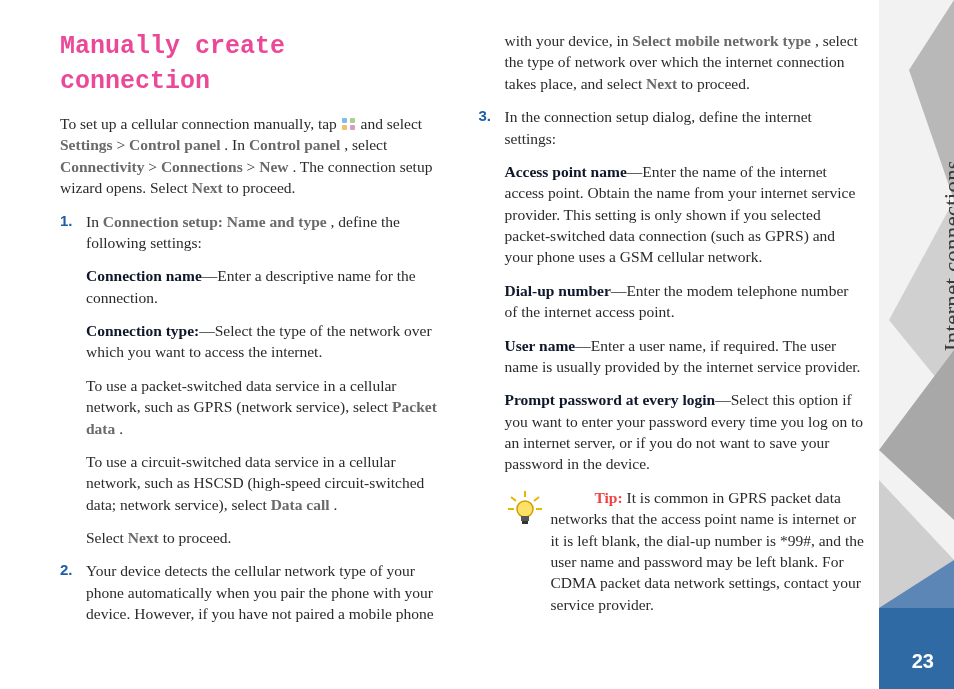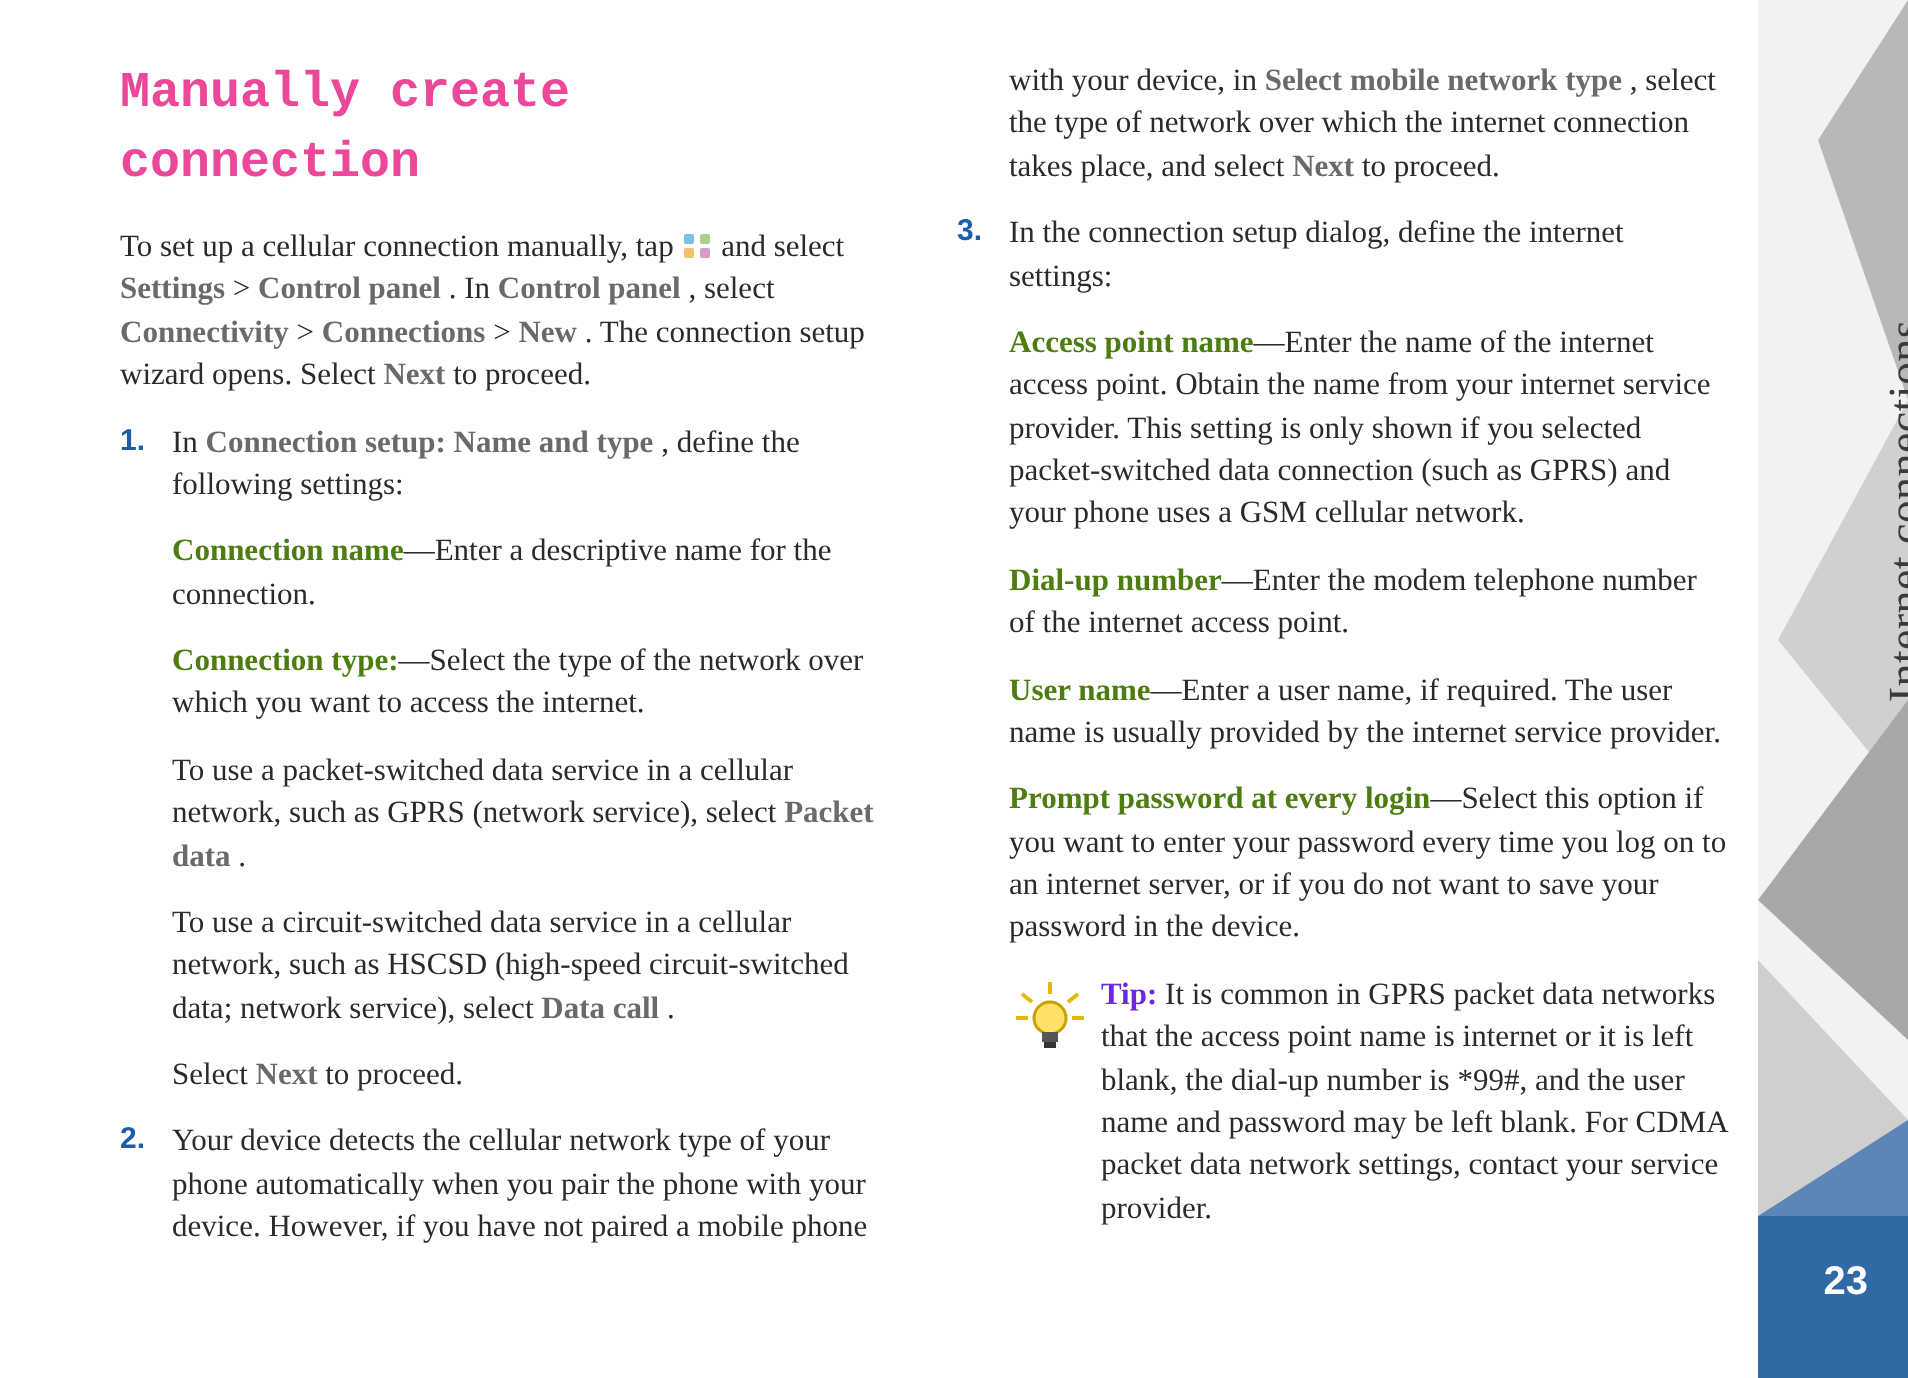--- a/index.html
+++ b/index.html
@@ -34,21 +34,21 @@
     transform: rotate(-90deg);
     transform-origin: right top;
     font-size: 23px;
     color: #3a3a3a;
     white-space: nowrap;
     letter-spacing: 0.2px;
   }
   .page-num {
     position: absolute;
     right: 20px;
-    bottom: 36px;
+    bottom: 16px;
     font-weight: bold;
     color: #fff;
     font-size: 20px;
     font-family: Arial, sans-serif;
   }
   .content {
     position: absolute;
     left: 60px;
     top: 30px;
     width: 805px;
@@ -60,21 +60,21 @@
   }
   h2 {
     font-family: Liberation Mono, monospace;
     font-weight: bold;
     font-size: 25px;
     margin: 0 0 14px 0;
     color: #ec4899;
   }
   p { margin: 0 0 12px 0; }
   .kw { color: #6a6a6a; font-weight: bold; }
-  .lead-kw { color: #4d7c0f; font-weight: bold; }
+  .lead-kw { color: #0f172a; font-weight: bold; }
   ol.steps {
     list-style: none;
     padding: 0;
     margin: 0;
   }
   ol.steps > li {
     position: relative;
     padding-left: 26px;
     margin-bottom: 12px;
   }
@@ -93,21 +93,21 @@
     display: flex;
     align-items: flex-start;
     margin-top: 4px;
   }
   .tip-icon {
     flex: 0 0 40px;
     margin-right: 6px;
     margin-top: 2px;
   }
   .tip-text { flex: 1; }
-  .tip-text .lead-kw { color: #6d28d9; }
+  .tip-text .lead-kw { color: #ef4444; margin-left: 44px; }
   .app-icon {
     display: inline-block;
     width: 16px;
     height: 14px;
     vertical-align: -2px;
   }
   .nowrap-block { break-inside: avoid-column; }
 </style>
 </head>
 <body>

